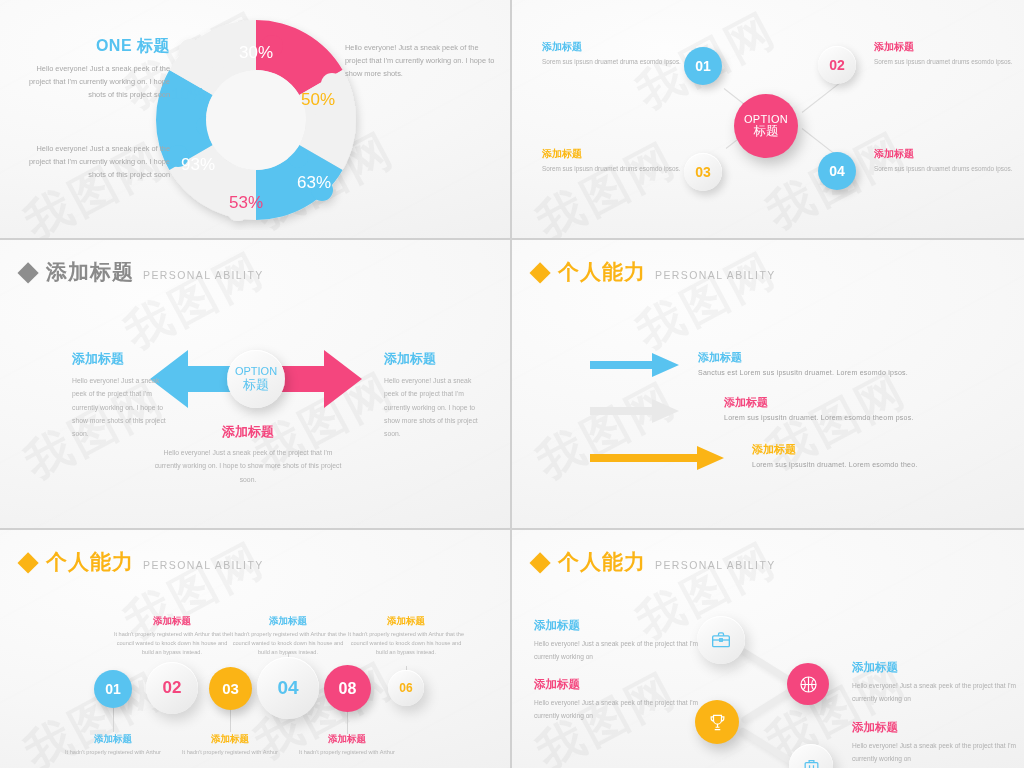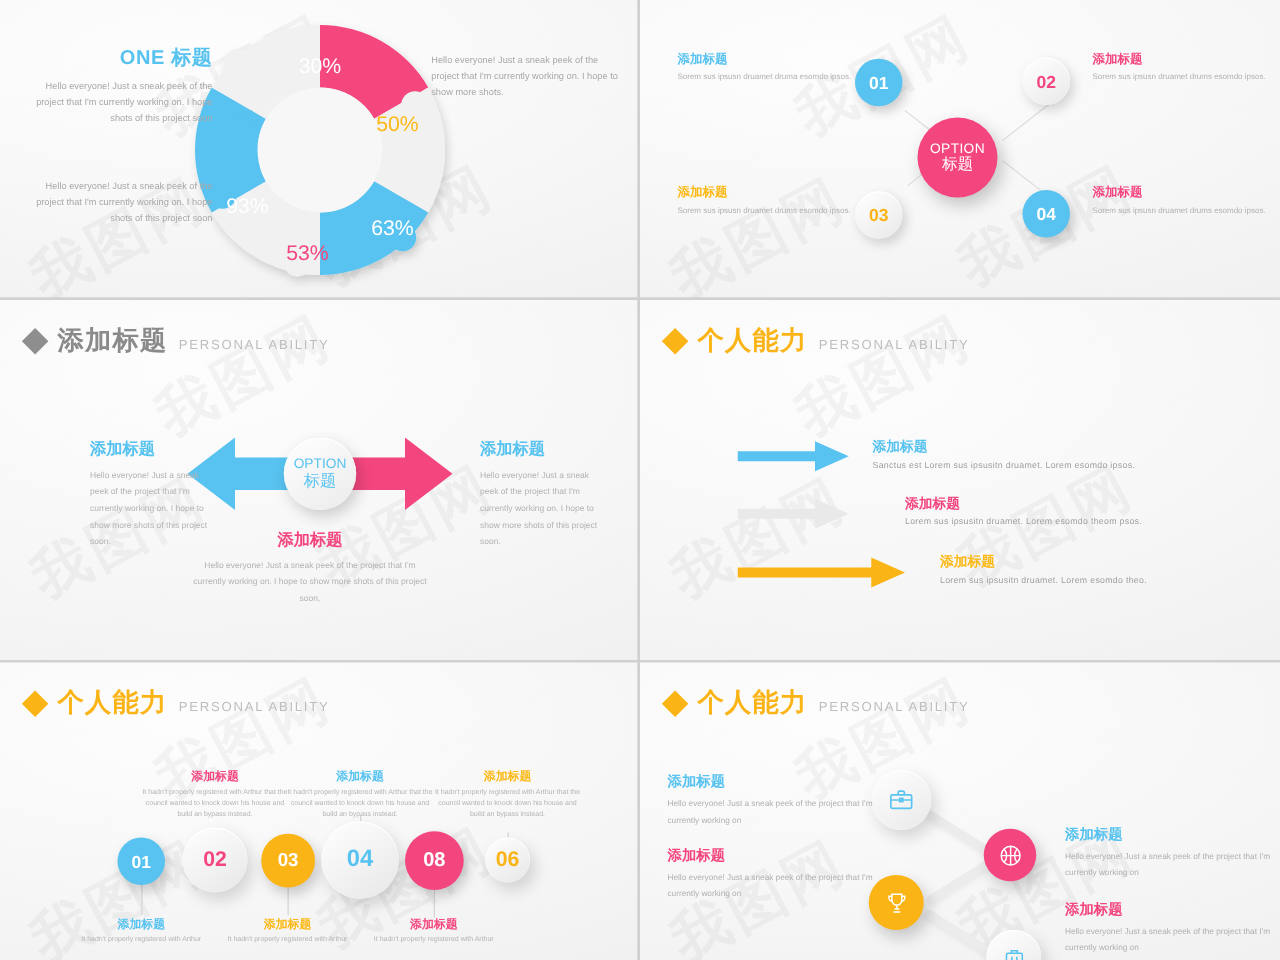--- a/index.html
+++ b/index.html
@@ -362,21 +362,21 @@
     </div>
     <div class="num" style="left:209px;top:137px;width:43px;height:43px;background:#fbb415;color:#fff;font-size:15px;box-shadow:3px 5px 10px rgba(0,0,0,.2)">
       <span>03</span>
     </div>
     <div class="num wh" style="left:257px;top:127px;width:62px;height:62px;color:#58c3f0;font-size:19px">
       <span>04</span>
     </div>
     <div class="num" style="left:324px;top:135px;width:47px;height:47px;background:#f4467e;color:#fff;font-size:16px;box-shadow:3px 5px 10px rgba(0,0,0,.2)">
       <span>08</span>
     </div>
-    <div class="num wh" style="left:388px;top:140px;width:36px;height:36px;color:#fbb415;font-size:17px">
+    <div class="num wh" style="left:388px;top:140px;width:36px;height:36px;color:#fbb415;font-size:12px">
       <span>06</span>
     </div>
 
     <div class="cap" style="left:112px;top:85px">
       <div class="t c-pink">添加标题</div>
       <div class="d">It hadn't properly registered with Arthur that the council wanted to knock down his house and build an bypass instead.</div>
     </div>
     <div class="cap" style="left:228px;top:85px">
       <div class="t c-blue">添加标题</div>
       <div class="d">It hadn't properly registered with Arthur that the council wanted to knock down his house and build an bypass instead.</div>

